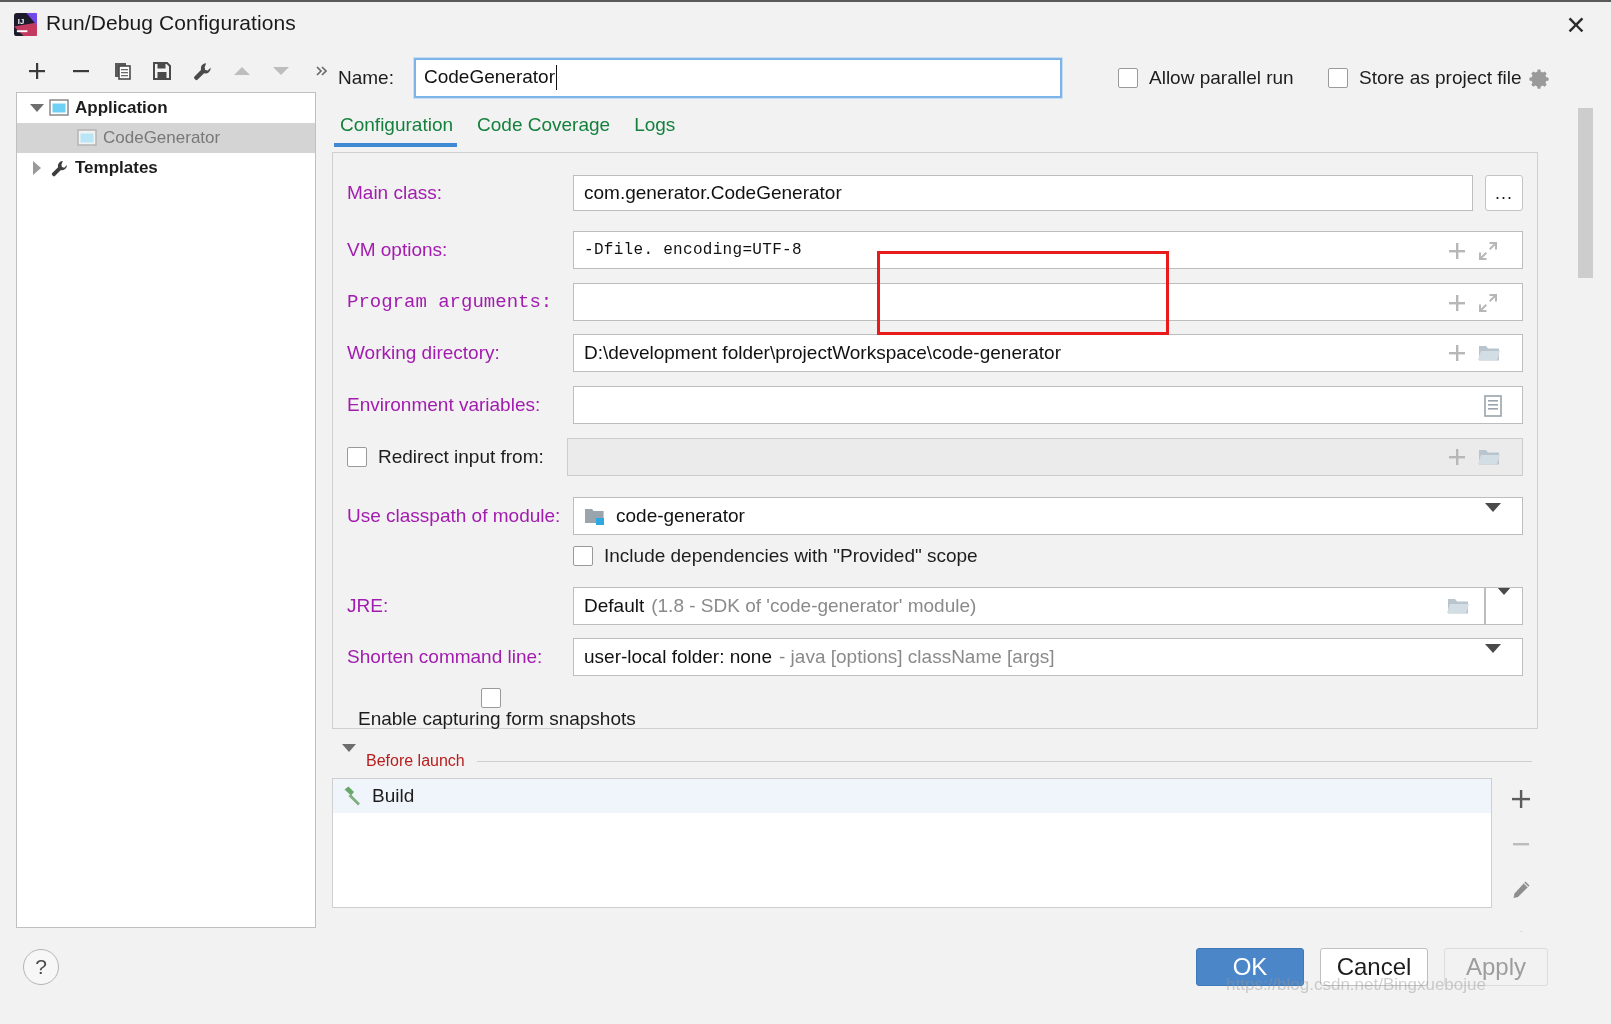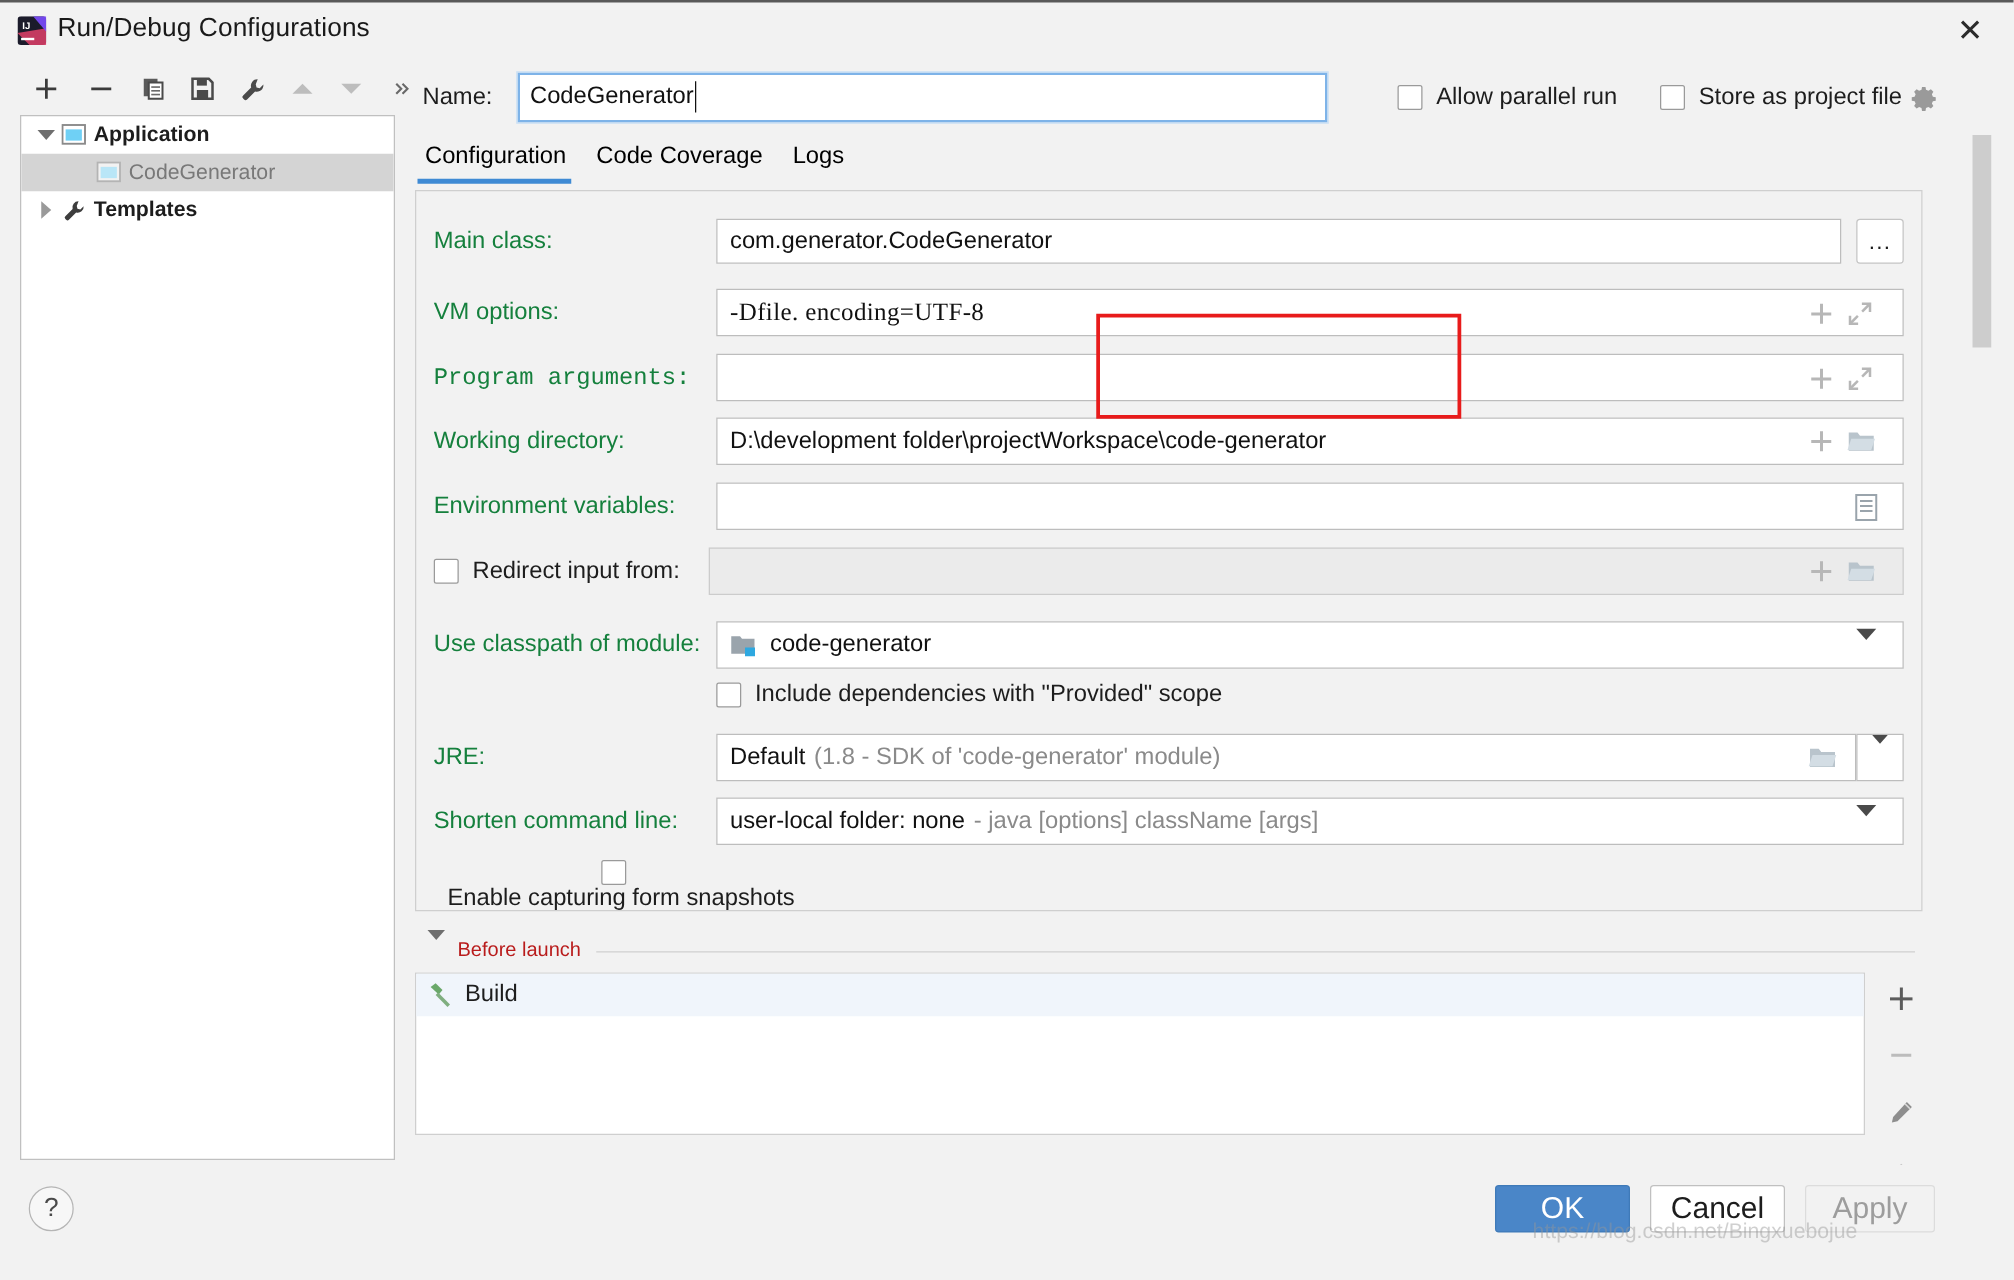--- a/index.html
+++ b/index.html
@@ -85,42 +85,42 @@
   .cb-wrap { position: absolute; display: flex; align-items: center; cursor: pointer; }
   .cbox {
     width: 20px; height: 20px; background: #fff; border: 1px solid #9a9a9a; border-radius: 2px;
     display: inline-block;
   }
   .cb-label { margin-left: 11px; font-size: 19px; color: #1d1d1d; white-space: nowrap; }
 
   
   .tabs { position: absolute; left: 6px; top: 62px; height: 38px; display: flex; align-items: flex-start; }
   .tab {
-    font-size: 19px; color: #000000; padding: 0 12px 8px 2px; margin-right: 10px;
+    font-size: 19px; color: #15803d; padding: 0 12px 8px 2px; margin-right: 10px;
     cursor: pointer; position: relative;
   }
   .tab.active::after {
     content: ""; position: absolute; left: -4px; right: 8px; bottom: -3px; height: 4px; background: #3f8ad4;
   }
 
   
   .config-panel {
     position: absolute; left: 0; top: 100px; width: 1206px; height: 577px;
     border: 1px solid #cfcfcf; background: #f2f2f2;
   }
   .field-row { position: absolute; left: 0; width: 1206px; }
-  .flabel { position: absolute; font-size: 19px; color: #15803d; white-space: nowrap; }
+  .flabel { position: absolute; font-size: 19px; color: #a21caf; white-space: nowrap; }
   .finput {
     position: absolute; background: #ffffff; border: 1px solid #bdbdbd;
     font-size: 19px; color: #111; display: flex; align-items: center; padding: 0 10px;
     overflow: hidden; white-space: nowrap;
   }
   .finput.disabled { background: #ebebeb; border-color: #cccccc; }
   .finput.mono {
-    font-family: Liberation Serif, serif; font-size: 20px; letter-spacing: .3px;
+    font-family: Liberation Mono, monospace; font-size: 16px; letter-spacing: .3px;
   }
   .dots-btn {
     position: absolute; width: 38px; height: 36px; background: #fff;
     border: 1px solid #c4c4c4; border-radius: 3px;
     display: flex; align-items: center; justify-content: center;
     font-size: 18px; color: #1b1b1b; letter-spacing: 1px; cursor: pointer;
   }
   .trail { position: absolute; display: flex; align-items: center; gap: 10px; }
   .muted { color: #8a8a8a; }
   .dd-arrow {

